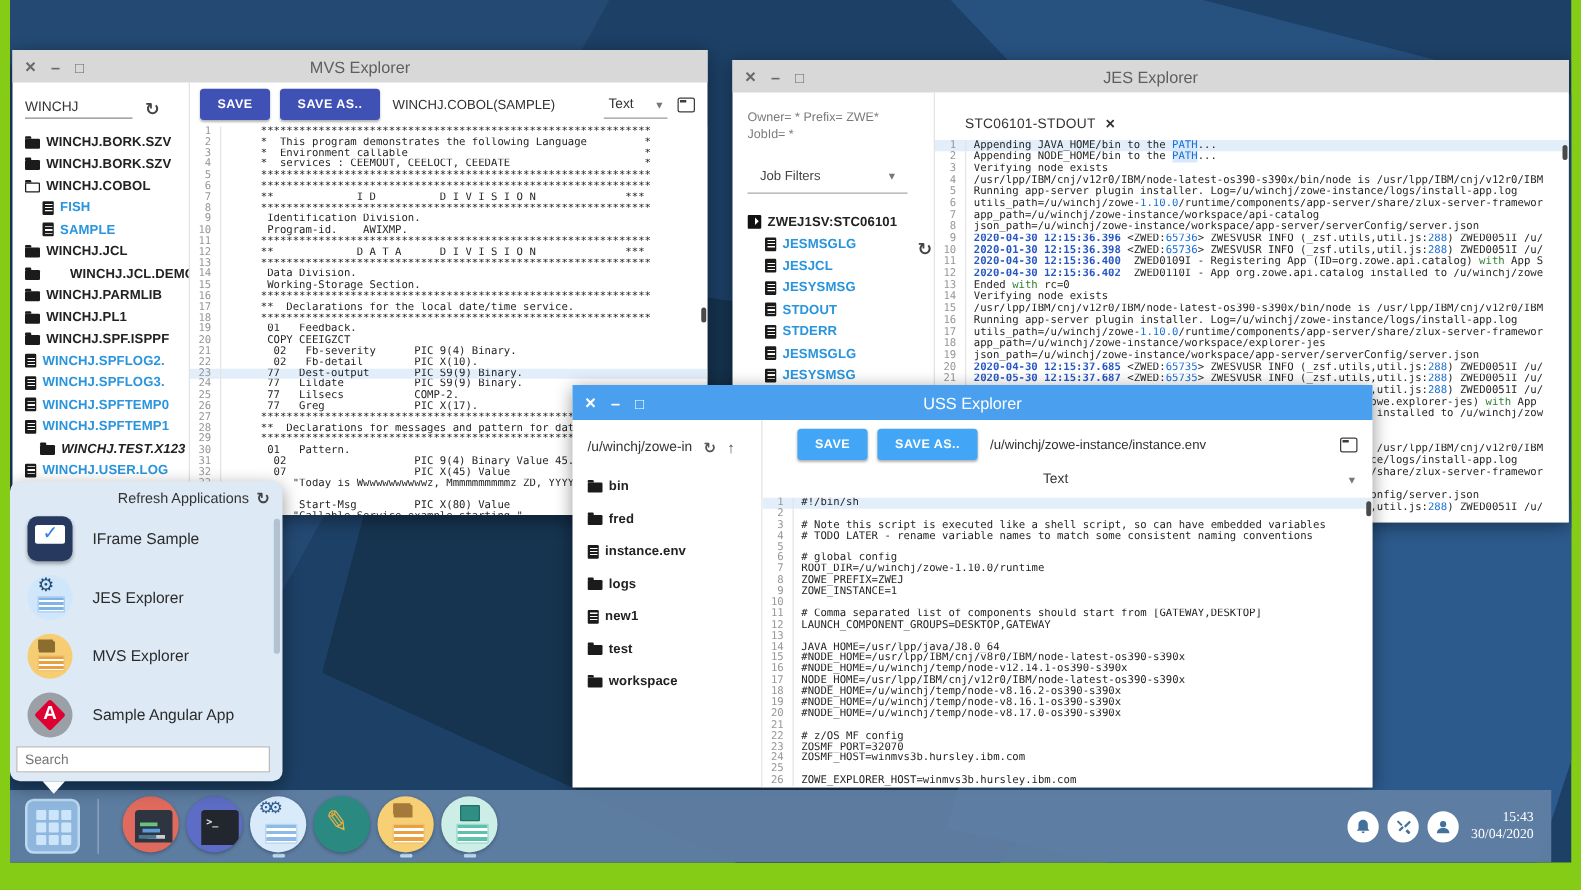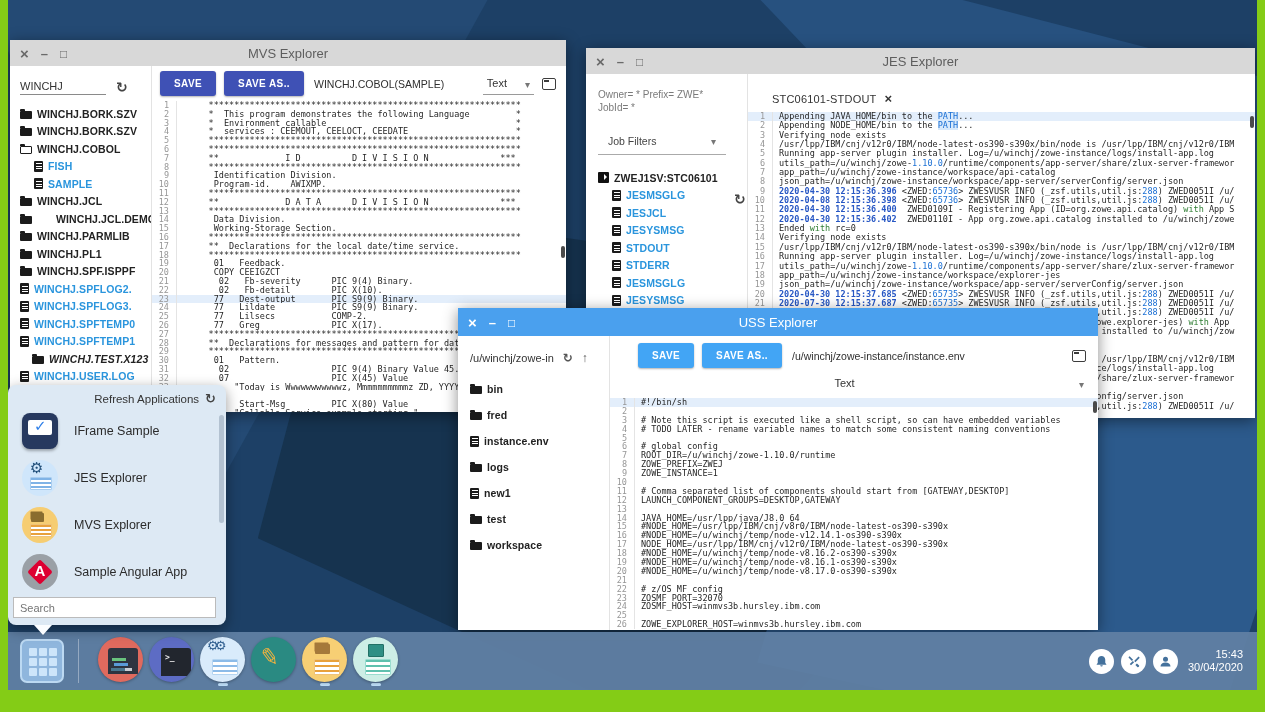--- a/index.html
+++ b/index.html
@@ -128,21 +128,21 @@
   .ai-mvs { background:#f6cd72; }
   .ai-mvs::before { content:""; position:absolute; left:9px; top:6px; width:13px; height:9px; background:#8a6d2f; border-radius:1px; box-shadow:-1px -2px 0 -0.5px #8a6d2f; }
   .ai-mvs::after { content:""; position:absolute; left:8px; bottom:6px; width:20px; height:11px; background:repeating-linear-gradient(to bottom,#e8a13c 0 2px,#fff 2px 4px); border:1px solid #eec27a; border-radius:1px; }
   .ai-angular { background:#9aa0a6; }
   .ai-angular::before { content:""; position:absolute; left:9px; top:9px; width:18px; height:18px; background:#dd0031; transform:rotate(45deg); border-radius:2px; }
   .ai-angular::after { content:"A"; position:absolute; left:0; right:0; top:8px; text-align:center; color:#fff; font-size:15px; font-weight:bold; }
   .popup-scroll { position:absolute; right:2px; top:30px; width:5px; height:108px; border-radius:3px; background:#b3c2d1; }
   .popup-search { position:absolute; left:5px; right:10px; bottom:7px; height:21px; background:#fff; border:1px solid #bbb; font-size:11px; color:#333; padding:0 6px; outline:none; font-family:inherit; }
 
   
-  .taskbar { position:absolute; left:0; right:0; bottom:0; height:58px; background:rgba(96,128,163,.95); display:flex; align-items:center; z-index:6; }
+  .taskbar { position:absolute; left:0; right:16px; bottom:0; height:58px; background:rgba(96,128,163,.95); display:flex; align-items:center; z-index:6;font-family:Liberation Serif, serif; }
   .launcher-btn { position:relative; width:44px; height:44px; margin-left:12px; border-radius:7px; background:#8fb6dd; border:2px solid #bcd9f2; cursor:pointer; }
   .launcher-btn i { position:absolute; left:7px; top:7px; width:8px; height:8px; background:#cde5fa; border-radius:1px;
       box-shadow:10px 0 #cde5fa, 20px 0 #cde5fa, 0 10px #cde5fa, 10px 10px #cde5fa, 20px 10px #cde5fa, 0 20px #cde5fa, 10px 20px #cde5fa, 20px 20px #cde5fa; }
   .tb-divider { width:1px; height:44px; background:rgba(255,255,255,.35); margin:0 18px 0 14px; }
   .dock { display:flex; align-items:center; gap:4px; }
   .dock-item { position:relative; width:47px; display:flex; flex-direction:column; align-items:center; cursor:pointer; }
   .dock-circle { width:45px; height:45px; border-radius:50%; position:relative; overflow:hidden; box-shadow:0 1px 3px rgba(0,0,0,.3); }
   .run-dot { width:10px; height:3px; border-radius:2px; background:#bcdcf5; margin-top:1px; }
   .run-dot.off { visibility:hidden; }
   .dg { position:absolute; inset:0; }
@@ -377,32 +377,32 @@
             <div class="sb-thumb" style="right:1px; top:4px; height:12px;"></div>
           <div class="crow hl"><span class="gut">1</span><span class="codeln">Appending JAVA_HOME/bin to the <span class="c-kw">PATH</span>...</span></div>
               <div class="crow"><span class="gut">2</span><span class="codeln">Appending NODE_HOME/bin to the <span class="c-kw">PATH</span>...</span></div>
               <div class="crow"><span class="gut">3</span><span class="codeln">Verifying node exists</span></div>
               <div class="crow"><span class="gut">4</span><span class="codeln">/usr/lpp/IBM/cnj/v12r0/IBM/node-latest-os390-s390x/bin/node is /usr/lpp/IBM/cnj/v12r0/IBM</span></div>
               <div class="crow"><span class="gut">5</span><span class="codeln">Running app-server plugin installer. Log=/u/winchj/zowe-instance/logs/install-app.log</span></div>
               <div class="crow"><span class="gut">6</span><span class="codeln">utils_path=/u/winchj/zowe-<span class="c-num">1.10.0</span>/runtime/components/app-server/share/zlux-server-framewor</span></div>
               <div class="crow"><span class="gut">7</span><span class="codeln">app_path=/u/winchj/zowe-instance/workspace/api-catalog</span></div>
               <div class="crow"><span class="gut">8</span><span class="codeln">json_path=/u/winchj/zowe-instance/workspace/app-server/serverConfig/server.json</span></div>
               <div class="crow"><span class="gut">9</span><span class="codeln"><span class="c-date">2020-04-30 12:15:36.396</span> &lt;ZWED:<span class="c-num">65736</span>&gt; ZWESVUSR INFO (_zsf.utils,util.js:<span class="c-num">288</span>) ZWED0051I /u/</span></div>
-              <div class="crow"><span class="gut">10</span><span class="codeln"><span class="c-date">2020-04-08 12:15:36.398</span> &lt;ZWED:<span class="c-num">65736</span>&gt; ZWESVUSR INFO (_zsf.utils,util.js:<span class="c-num">288</span>) ZWED0051I /u/</span></div>
+              <div class="crow"><span class="gut">10</span><span class="codeln"><span class="c-date">2020-01-30 12:15:36.398</span> &lt;ZWED:<span class="c-num">65736</span>&gt; ZWESVUSR INFO (_zsf.utils,util.js:<span class="c-num">288</span>) ZWED0051I /u/</span></div>
               <div class="crow"><span class="gut">11</span><span class="codeln"><span class="c-date">2020-04-30 12:15:36.400</span>  ZWED0109I - Registering App (ID=org.zowe.api.catalog) <span class="c-green">with</span> App S</span></div>
               <div class="crow"><span class="gut">12</span><span class="codeln"><span class="c-date">2020-04-30 12:15:36.402</span>  ZWED0110I - App org.zowe.api.catalog installed to /u/winchj/zowe</span></div>
               <div class="crow"><span class="gut">13</span><span class="codeln">Ended <span class="c-green">with</span> rc=0</span></div>
               <div class="crow"><span class="gut">14</span><span class="codeln">Verifying node exists</span></div>
               <div class="crow"><span class="gut">15</span><span class="codeln">/usr/lpp/IBM/cnj/v12r0/IBM/node-latest-os390-s390x/bin/node is /usr/lpp/IBM/cnj/v12r0/IBM</span></div>
               <div class="crow"><span class="gut">16</span><span class="codeln">Running app-server plugin installer. Log=/u/winchj/zowe-instance/logs/install-app.log</span></div>
               <div class="crow"><span class="gut">17</span><span class="codeln">utils_path=/u/winchj/zowe-<span class="c-num">1.10.0</span>/runtime/components/app-server/share/zlux-server-framewor</span></div>
               <div class="crow"><span class="gut">18</span><span class="codeln">app_path=/u/winchj/zowe-instance/workspace/explorer-jes</span></div>
               <div class="crow"><span class="gut">19</span><span class="codeln">json_path=/u/winchj/zowe-instance/workspace/app-server/serverConfig/server.json</span></div>
               <div class="crow"><span class="gut">20</span><span class="codeln"><span class="c-date">2020-04-30 12:15:37.685</span> &lt;ZWED:<span class="c-num">65735</span>&gt; ZWESVUSR INFO (_zsf.utils,util.js:<span class="c-num">288</span>) ZWED0051I /u/</span></div>
-              <div class="crow"><span class="gut">21</span><span class="codeln"><span class="c-date">2020-07-30 12:15:37.687</span> &lt;ZWED:<span class="c-num">65735</span>&gt; ZWESVUSR INFO (_zsf.utils,util.js:<span class="c-num">288</span>) ZWED0051I /u/</span></div>
+              <div class="crow"><span class="gut">21</span><span class="codeln"><span class="c-date">2020-05-30 12:15:37.687</span> &lt;ZWED:<span class="c-num">65735</span>&gt; ZWESVUSR INFO (_zsf.utils,util.js:<span class="c-num">288</span>) ZWED0051I /u/</span></div>
               <div class="crow"><span class="gut">22</span><span class="codeln"><span class="c-date">2020-04-30 12:15:37.689</span> &lt;ZWED:<span class="c-num">65735</span>&gt; ZWESVUSR INFO (_zsf.utils,util.js:<span class="c-num">288</span>) ZWED0051I /u/</span></div>
               <div class="crow"><span class="gut">23</span><span class="codeln"><span class="c-date">2020-04-30 12:15:37.691</span>  ZWED0109I - Registering App (ID=org.zowe.explorer-jes) <span class="c-green">with</span> App</span></div>
               <div class="crow"><span class="gut">24</span><span class="codeln"><span class="c-date">2020-04-30 12:15:37.693</span>  ZWED0110I - App org.zowe.explorer-jes installed to /u/winchj/zow</span></div>
               <div class="crow"><span class="gut">25</span><span class="codeln">Ended <span class="c-green">with</span> rc=0</span></div>
               <div class="crow"><span class="gut">26</span><span class="codeln">Verifying node exists</span></div>
               <div class="crow"><span class="gut">27</span><span class="codeln">/usr/lpp/IBM/cnj/v12r0/IBM/node-latest-os390-s390x/bin/node is /usr/lpp/IBM/cnj/v12r0/IBM</span></div>
               <div class="crow"><span class="gut">28</span><span class="codeln">Running app-server plugin installer. Log=/u/winchj/zowe-instance/logs/install-app.log</span></div>
               <div class="crow"><span class="gut">29</span><span class="codeln">utils_path=/u/winchj/zowe-<span class="c-num">1.10.0</span>/runtime/components/app-server/share/zlux-server-framewor</span></div>
               <div class="crow"><span class="gut">30</span><span class="codeln">app_path=/u/winchj/zowe-instance/workspace/explorer-mvs</span></div>
               <div class="crow"><span class="gut">31</span><span class="codeln">json_path=/u/winchj/zowe-instance/workspace/app-server/serverConfig/server.json</span></div>

